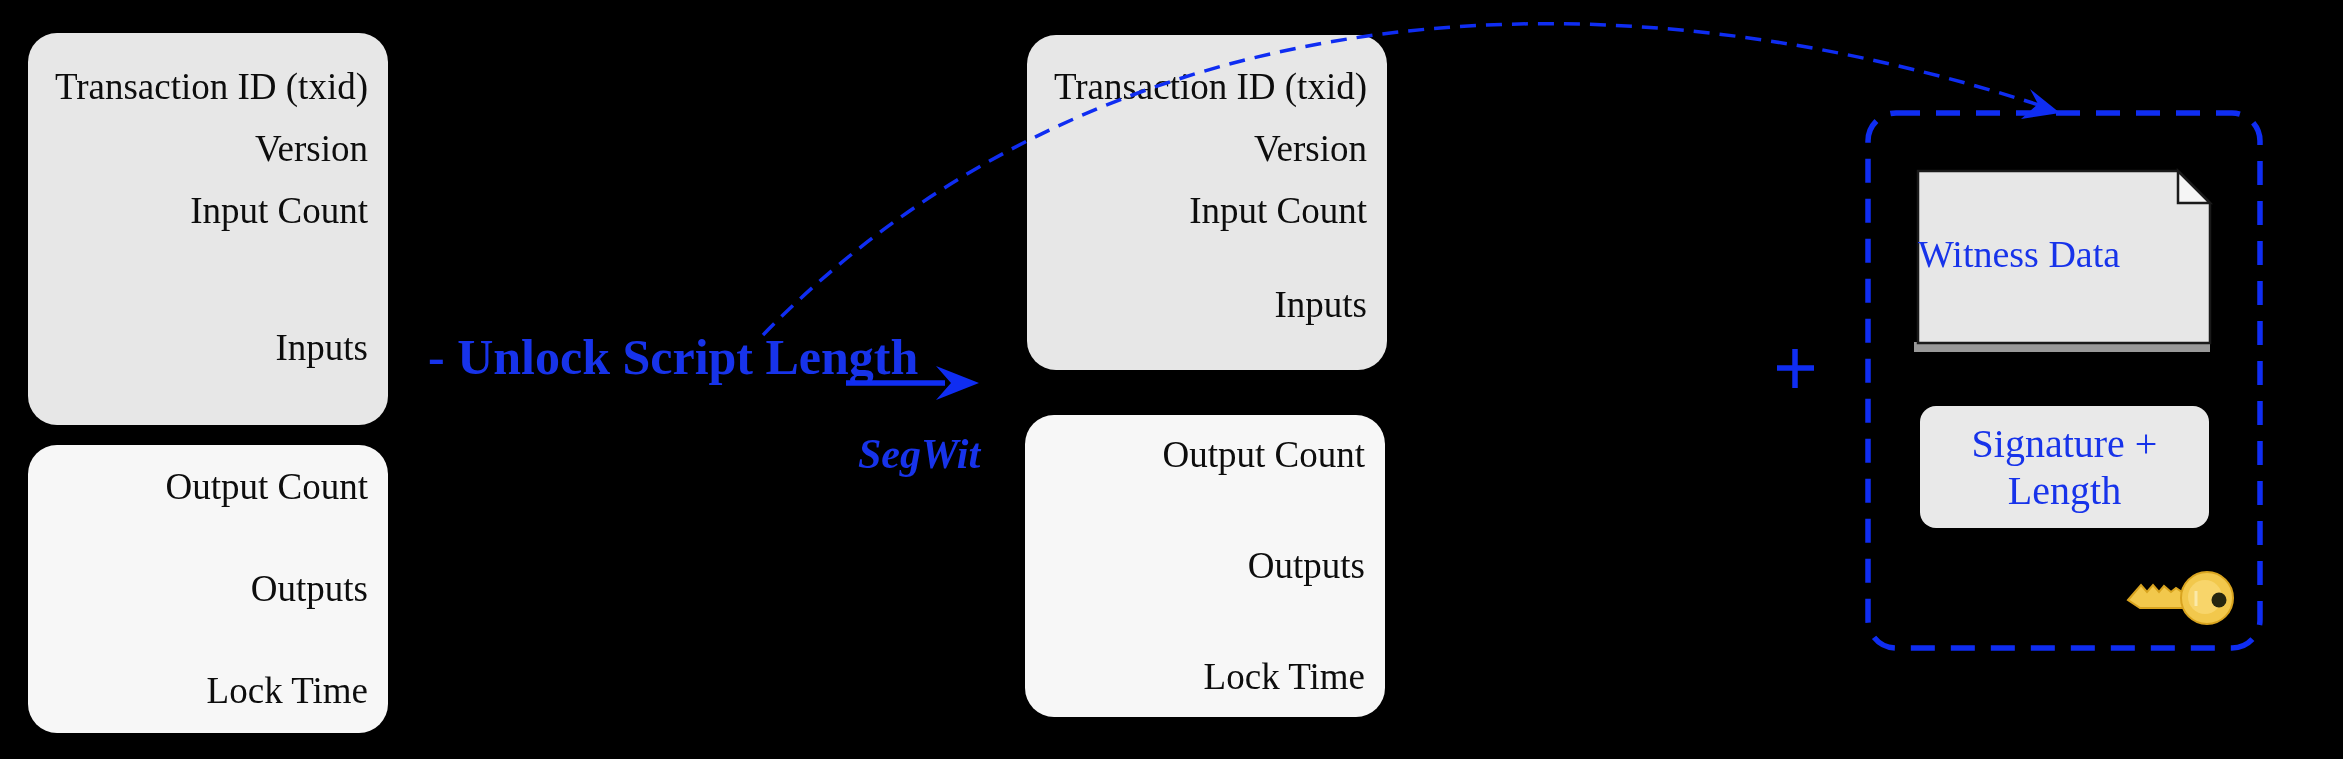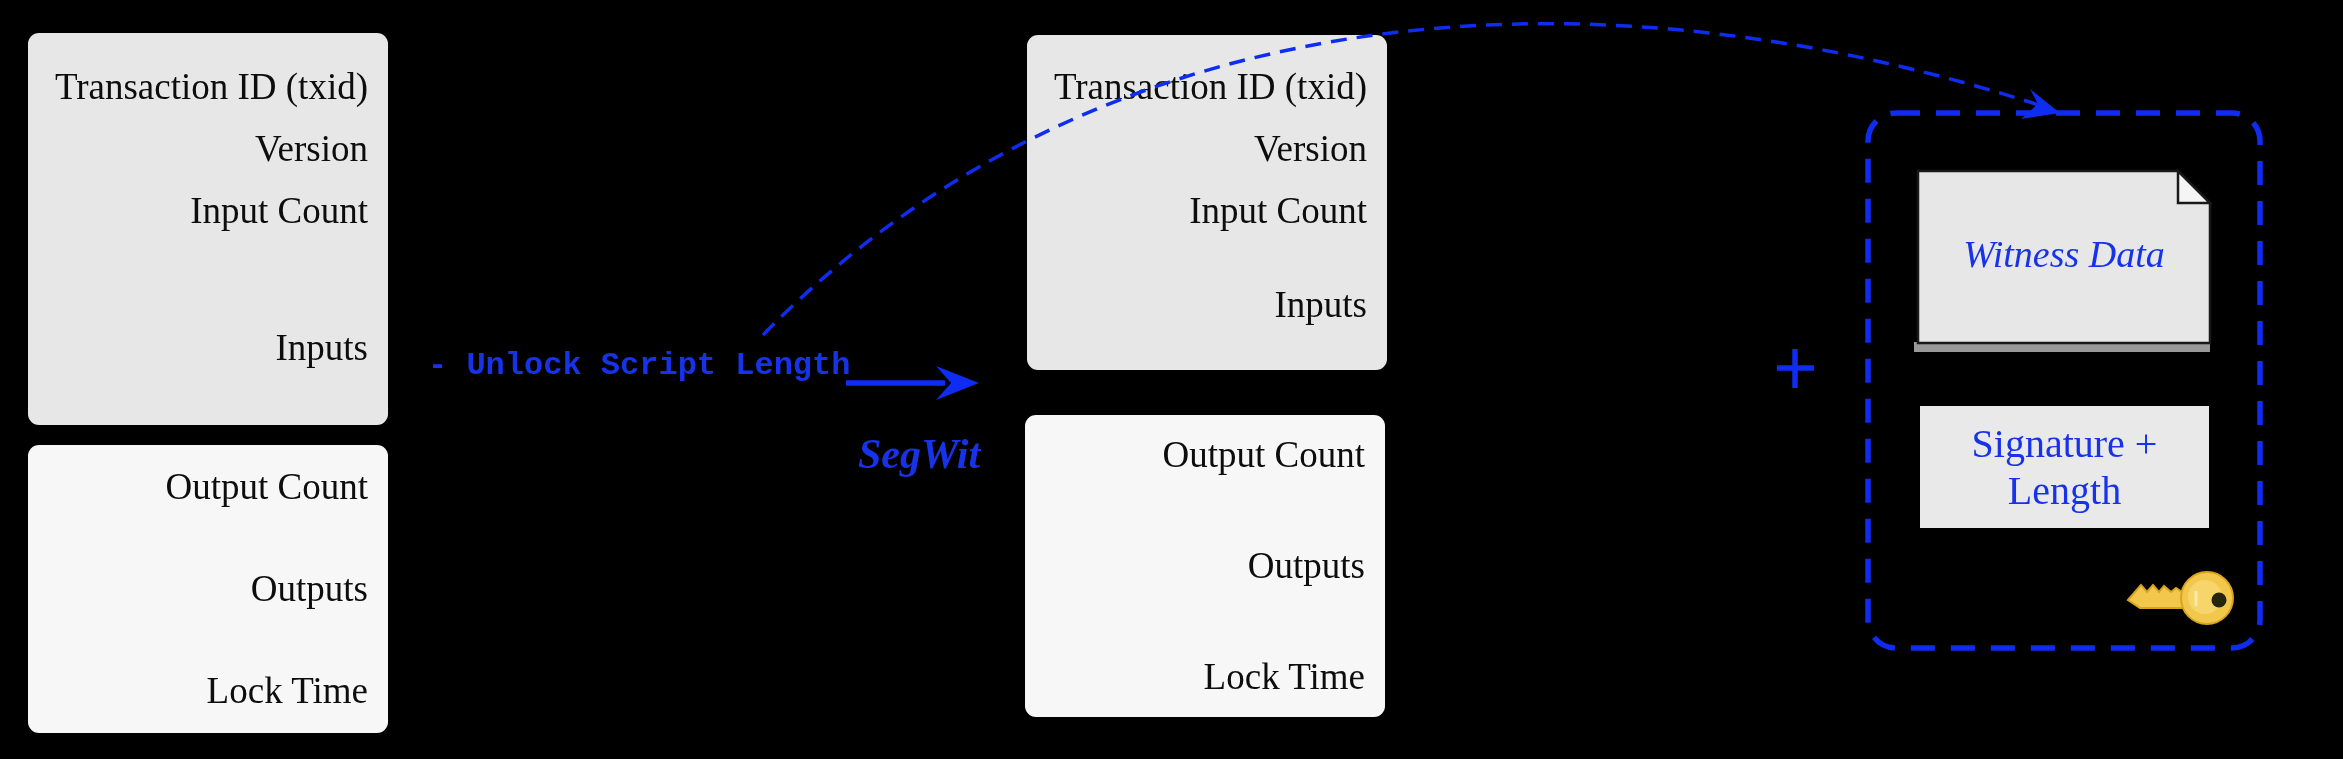--- a/index.html
+++ b/index.html
@@ -23,21 +23,21 @@
   .canvas {
     position: relative;
     width: 2343px;
     height: 759px;
     background: var(--bg_black);
     overflow: hidden;
     font-family: "Liberation Serif", "DejaVu Serif", serif;
   }
   .txbox {
     position: absolute;
-    border-radius: 11px;
+    border-radius: 29px;
     display: flex;
     flex-direction: column;
     color: var(--ink_black);
     font-size: 37px;
     text-align: right;
     padding-right: 20px;
   }
   .txbox .row { line-height: 62px; white-space: nowrap; }
   .gray  { background: var(--box_gray); }
   .light { background: var(--box_light); }
@@ -45,27 +45,26 @@
   .box-legacy-top  { left: 28px;  top: 33px;  width: 360px; height: 392px; padding-top: 23px; }
   .box-legacy-top .inputs { margin-top: auto; margin-bottom: 46px; }
   .box-legacy-bottom { left: 28px; top: 445px; width: 360px; height: 288px; justify-content: space-between; padding-top: 11px; padding-bottom: 11px; }
   .box-segwit-top  { left: 1027px; top: 35px; width: 360px; height: 335px; padding-top: 21px; }
   .box-segwit-top .inputs { margin-top: auto; margin-bottom: 34px; }
   .box-segwit-bottom { left: 1025px; top: 415px; width: 360px; height: 302px; justify-content: space-between; padding-top: 9px; padding-bottom: 9px; }
 
   .removed-list {
     position: absolute;
     left: 428px;
-    top: 342px;
+    top: 334px;
     color: var(--text_blue);
-    font-size: 32px;
+    font-size: 50px;
     font-weight: bold;
     line-height: 47px;
     white-space: nowrap;
-    font-family: Liberation Mono, monospace;
   }
   .segwit-label {
     position: absolute;
     left: 819px;
     top: 430px;
     width: 200px;
     text-align: center;
     color: var(--text_blue);
     font-size: 42px;
     font-weight: bold;
@@ -79,34 +78,32 @@
   .doc-shadow  { fill: var(--shadow_gray); }
   .key-metal   { fill: var(--key_gold); stroke: var(--key_gold_dark); stroke-width: 2; }
   .key-inner   { fill: var(--key_gold_light); }
   .key-hole    { fill: #26260f; }
 
   .witness-label {
     position: absolute;
     left: 1918px;
     top: 232px;
     width: 292px;
-    text-align: center;
     color: var(--text_blue);
     font-size: 38px;
     white-space: nowrap;
-    font-style: italic;
   }
   .sig-box {
     position: absolute;
     left: 1920px;
     top: 406px;
     width: 289px;
     height: 122px;
     background: var(--sig_gray);
-    border-radius: 0;
+    border-radius: 16px;
     display: flex;
     flex-direction: column;
     align-items: center;
     justify-content: center;
     color: var(--text_blue);
     font-size: 40px;
     line-height: 47px;
     text-align: center;
   }
 </style>

